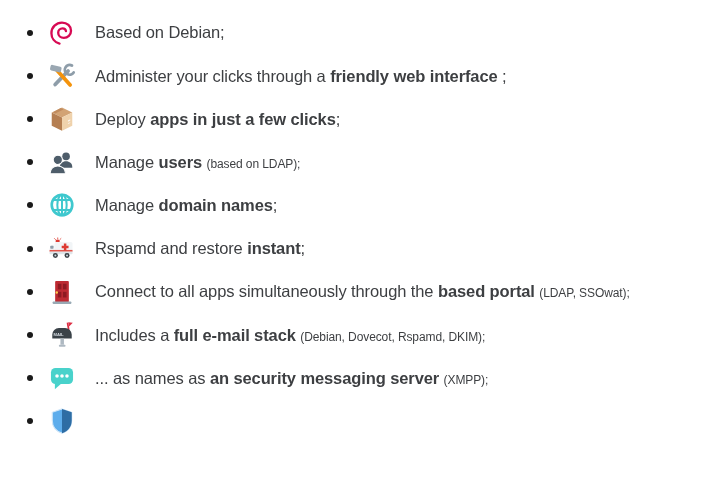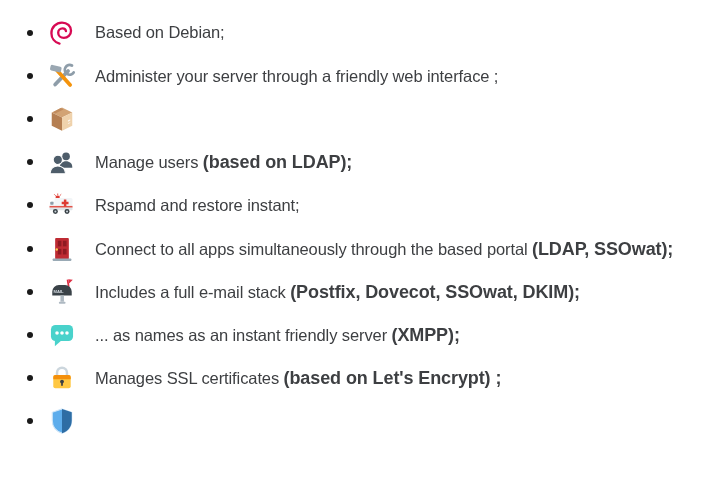--- a/index.html
+++ b/index.html
@@ -22,22 +22,22 @@
     display: flex; align-items: center; justify-content: center;
     flex: 0 0 auto;
   }
   .icon-wrap svg { display: block; }
   .text {
     margin-left: 18px;
     font-size: 16.5px; color: #3d3f42; letter-spacing: -0.1px;
     white-space: nowrap; line-height: 1;
   }
   .seg-normal { font-weight: normal; }
-  .seg-bold { font-weight: normal; margin-top: 37px; }
-  .seg-small-bold { font-weight: bold; font-size: 18px; }
+  .seg-bold { font-weight: bold; margin-top: 37px; }
+  .seg-small-bold { font-weight: normal; font-size: 12px; }
 </style>
 </head>
 <body>
 
 <div class="page">
     <div class="row">
     <span class="bullet"></span>
     <span class="icon-wrap">
         <svg viewBox="0 0 36 36" width="28" height="28">
     <path d="M14.8 31.6 C8.6 30 4.4 24.6 4.4 18.2 C4.4 10.6 10.5 4.6 18 4.6 C24.7 4.6 29.6 9.3 29.6 15.2 C29.6 20.7 25.4 24.2 20.4 24.2 C16.2 24.2 13.1 21.3 13.1 17.6 C13.1 14.2 15.7 12 18.7 12 C21.1 12 22.9 13.5 23.1 15.6" fill="none" stroke="#D70A53" stroke-width="3" stroke-linecap="round"></path>
@@ -50,50 +50,64 @@
     <span class="icon-wrap">
         <svg viewBox="0 0 36 36" width="28" height="28">
     <path d="M30.8 4.6 a6.2 6.2 0 1 0 2.2 8.9" fill="none" stroke="#8E9DA9" stroke-width="3.6" stroke-linecap="round"></path>
     <line x1="25.8" y1="11.6" x2="9.2" y2="29" stroke="#8E9DA9" stroke-width="4.8" stroke-linecap="round"></line>
     <line x1="11.5" y1="10.5" x2="28.5" y2="29.5" stroke="#F4930C" stroke-width="4.8" stroke-linecap="round"></line>
     <g transform="rotate(14 10 8.5)">
             <rect x="2.8" y="4.8" width="14.5" height="7.4" rx="2.2" fill="#9AA7B2"></rect>
           </g>
         </svg>
       </span>
-    <span class="text"><span class="seg-normal">Administer your server through a </span><span class="seg-bold">friendly web interface</span><span class="seg-normal"> ;</span></span>
+    <span class="text"><span class="seg-normal">Administer your clicks through a </span><span class="seg-bold">friendly web interface</span><span class="seg-normal"> ;</span></span>
   </div>
     <div class="row">
     <span class="bullet"></span>
     <span class="icon-wrap">
         <svg viewBox="0 0 36 36" width="28" height="28">
     <polygon points="18,3.2 31.2,9.6 18,16 4.8,9.6" fill="#D2A374"></polygon>
     <polygon points="16.3,4 19.9,5.8 9.2,11 6.4,9.4" fill="#C08B5E"></polygon>
     <polygon points="4.8,9.6 18,16 18,33 4.8,26.6" fill="#B57F52"></polygon>
     <polygon points="31.2,9.6 18,16 18,33 31.2,26.6" fill="#EFD2AC"></polygon>
     <polygon points="25.6,19.8 28.6,18.4 28.6,20 25.6,21.4" fill="#FFFFFF" opacity="0.85"></polygon>
     <polygon points="25.6,23.4 28.6,22 28.6,23.2 25.6,24.6" fill="#FFFFFF" opacity="0.65"></polygon>
         </svg>
       </span>
+    <span class="text"><span class="seg-normal">Deploy </span><span class="seg-bold">apps in just a few clicks</span><span class="seg-normal">;</span></span>
   </div>
     <div class="row">
     <span class="bullet"></span>
     <span class="icon-wrap">
         <svg viewBox="0 0 36 36" width="28" height="28">
     <g fill="#4E5D6A">
       <circle cx="23.2" cy="10.8" r="4.9"></circle>
       <path d="M15.2 24.3 c0-4.6 3.5-7.4 8-7.4 s8 2.8 8 7.4 v1.2 h-16z"></path>
           </g>
     <g fill="#4E5D6A" stroke="#FFFFFF" stroke-width="1.3">
       <circle cx="12.6" cy="15.2" r="5.9"></circle>
       <path d="M2.8 32.3 c0-5.8 4.4-9.3 9.8-9.3 s9.8 3.5 9.8 9.3 v0.9 H2.8z"></path>
           </g>
         </svg>
       </span>
     <span class="text"><span class="seg-normal">Manage </span><span class="seg-bold">users</span><span class="seg-normal"> </span><span class="seg-small-bold">(based on LDAP);</span></span>
+  </div>
+    <div class="row">
+    <span class="bullet"></span>
+    <span class="icon-wrap">
+        <svg viewBox="0 0 36 36" width="28" height="28" fill="none" stroke="#3FC8CE">
+    <circle cx="18" cy="18" r="13.2" stroke-width="3.4"></circle>
+    <ellipse cx="18" cy="18" rx="6" ry="13.2" stroke-width="2.6"></ellipse>
+    <line x1="18" y1="4.8" x2="18" y2="31.2" stroke-width="2.6"></line>
+    <line x1="6.6" y1="11.6" x2="29.4" y2="11.6" stroke-width="2.6"></line>
+    <line x1="6.6" y1="24.4" x2="29.4" y2="24.4" stroke-width="2.6"></line>
+        </svg>
+      </span>
+    <span class="text"><span class="seg-normal">Manage </span><span class="seg-bold">domain names</span><span class="seg-normal">;</span></span>
   </div>
     <div class="row">
     <span class="bullet"></span>
     <span class="icon-wrap">
         <svg viewBox="0 0 36 36" width="28" height="28">
     <g stroke="#E2554B" stroke-width="1.2">
       <line x1="8" y1="4.2" x2="10" y2="6.2"></line>
             <line x1="12.5" y1="3.2" x2="12.5" y2="5.8"></line>
             <line x1="17" y1="4.2" x2="15" y2="6.2"></line>
           </g>
@@ -136,47 +150,34 @@
     <g transform="rotate(-10 26 7)">
       <rect x="24.8" y="2" width="2.2" height="9.5" fill="#DD2E44"></rect>
       <polygon points="27,1.6 32.6,3.4 27,7.4" fill="#DD2E44"></polygon>
           </g>
     <path d="M5.5 17.5 a8.5 8.5 0 0 1 8.5-8.5 h8 a8.5 8.5 0 0 1 8.5 8.5 v5 H5.5z" fill="#3A4248"></path>
     <text x="7" y="19.8" font-family="'Liberation Sans',sans-serif" font-size="5.4" font-weight="bold" fill="#D4DAE0">MAIL</text>
     <rect x="16" y="22.5" width="4.5" height="8" fill="#AEB9C2"></rect>
     <rect x="14" y="30.5" width="8.5" height="2.5" rx="1" fill="#AEB9C2"></rect>
         </svg>
       </span>
-    <span class="text"><span class="seg-normal">Includes a </span><span class="seg-bold">full e-mail stack</span><span class="seg-normal"> </span><span class="seg-small-bold">(Postfix, Dovecot, SSOwat, DKIM);</span></span>
+    <span class="text"><span class="seg-normal">Includes a </span><span class="seg-bold">full e-mail stack</span><span class="seg-normal"> </span><span class="seg-small-bold">(Debian, Dovecot, Rspamd, DKIM);</span></span>
   </div>
     <div class="row">
     <span class="bullet"></span>
     <span class="icon-wrap">
         <svg viewBox="0 0 36 36" width="28" height="28">
     <rect x="3.8" y="5.2" width="28.4" height="20.6" rx="5.8" fill="#49D2CB"></rect>
     <polygon points="8.8,23.5 8.8,32.6 17.2,25" fill="#49D2CB"></polygon>
     <circle cx="11.6" cy="15.5" r="2.3" fill="#FFFFFF"></circle>
     <circle cx="18" cy="15.5" r="2.3" fill="#FFFFFF"></circle>
     <circle cx="24.4" cy="15.5" r="2.3" fill="#FFFFFF"></circle>
         </svg>
       </span>
-    <span class="text"><span class="seg-normal">... as names as </span><span class="seg-bold">an instant friendly server</span><span class="seg-normal"> </span><span class="seg-small-bold">(XMPP);</span></span>
-  </div>
-    <div class="row">
-    <span class="bullet"></span>
-    <span class="icon-wrap">
-        <svg viewBox="0 0 36 36" width="28" height="28">
-    <path d="M11.6 15.5 v-4.3 a6.4 6.4 0 0 1 12.8 0 v4.3" fill="none" stroke="#CCD6DD" stroke-width="3.2"></path>
-    <rect x="6.8" y="14.2" width="22.4" height="17" rx="2.6" fill="#FFC843"></rect>
-    <path d="M6.8 19.6 v-2.8 a2.6 2.6 0 0 1 2.6-2.6 h17.2 a2.6 2.6 0 0 1 2.6 2.6 v2.8 z" fill="#F4900C"></path>
-    <circle cx="18" cy="22.6" r="2.5" fill="#3A3F44"></circle>
-    <rect x="16.9" y="23" width="2.2" height="5.2" rx="1.1" fill="#3A3F44"></rect>
-        </svg>
-      </span>
-    <span class="text"><span class="seg-normal">Manages </span><span class="seg-bold">SSL certificates</span><span class="seg-normal"> </span><span class="seg-small-bold">(based on Let's Encrypt) ;</span></span>
+    <span class="text"><span class="seg-normal">... as names as </span><span class="seg-bold">an security messaging server</span><span class="seg-normal"> </span><span class="seg-small-bold">(XMPP);</span></span>
   </div>
     <div class="row">
     <span class="bullet"></span>
     <span class="icon-wrap">
         <svg viewBox="0 0 36 36" width="28" height="28">
     <path d="M18 2.5 L30.5 6.8 V17.3 C30.5 26.3 25 31.2 18 33.6 C11 31.2 5.5 26.3 5.5 17.3 V6.8 Z" fill="#5DADEC" stroke="#D0E6F8" stroke-width="1.4"></path>
     <path d="M18 2.5 L30.5 6.8 V17.3 C30.5 26.3 25 31.2 18 33.6 Z" fill="#2E6DA4"></path>
         </svg>
       </span>
   </div>

